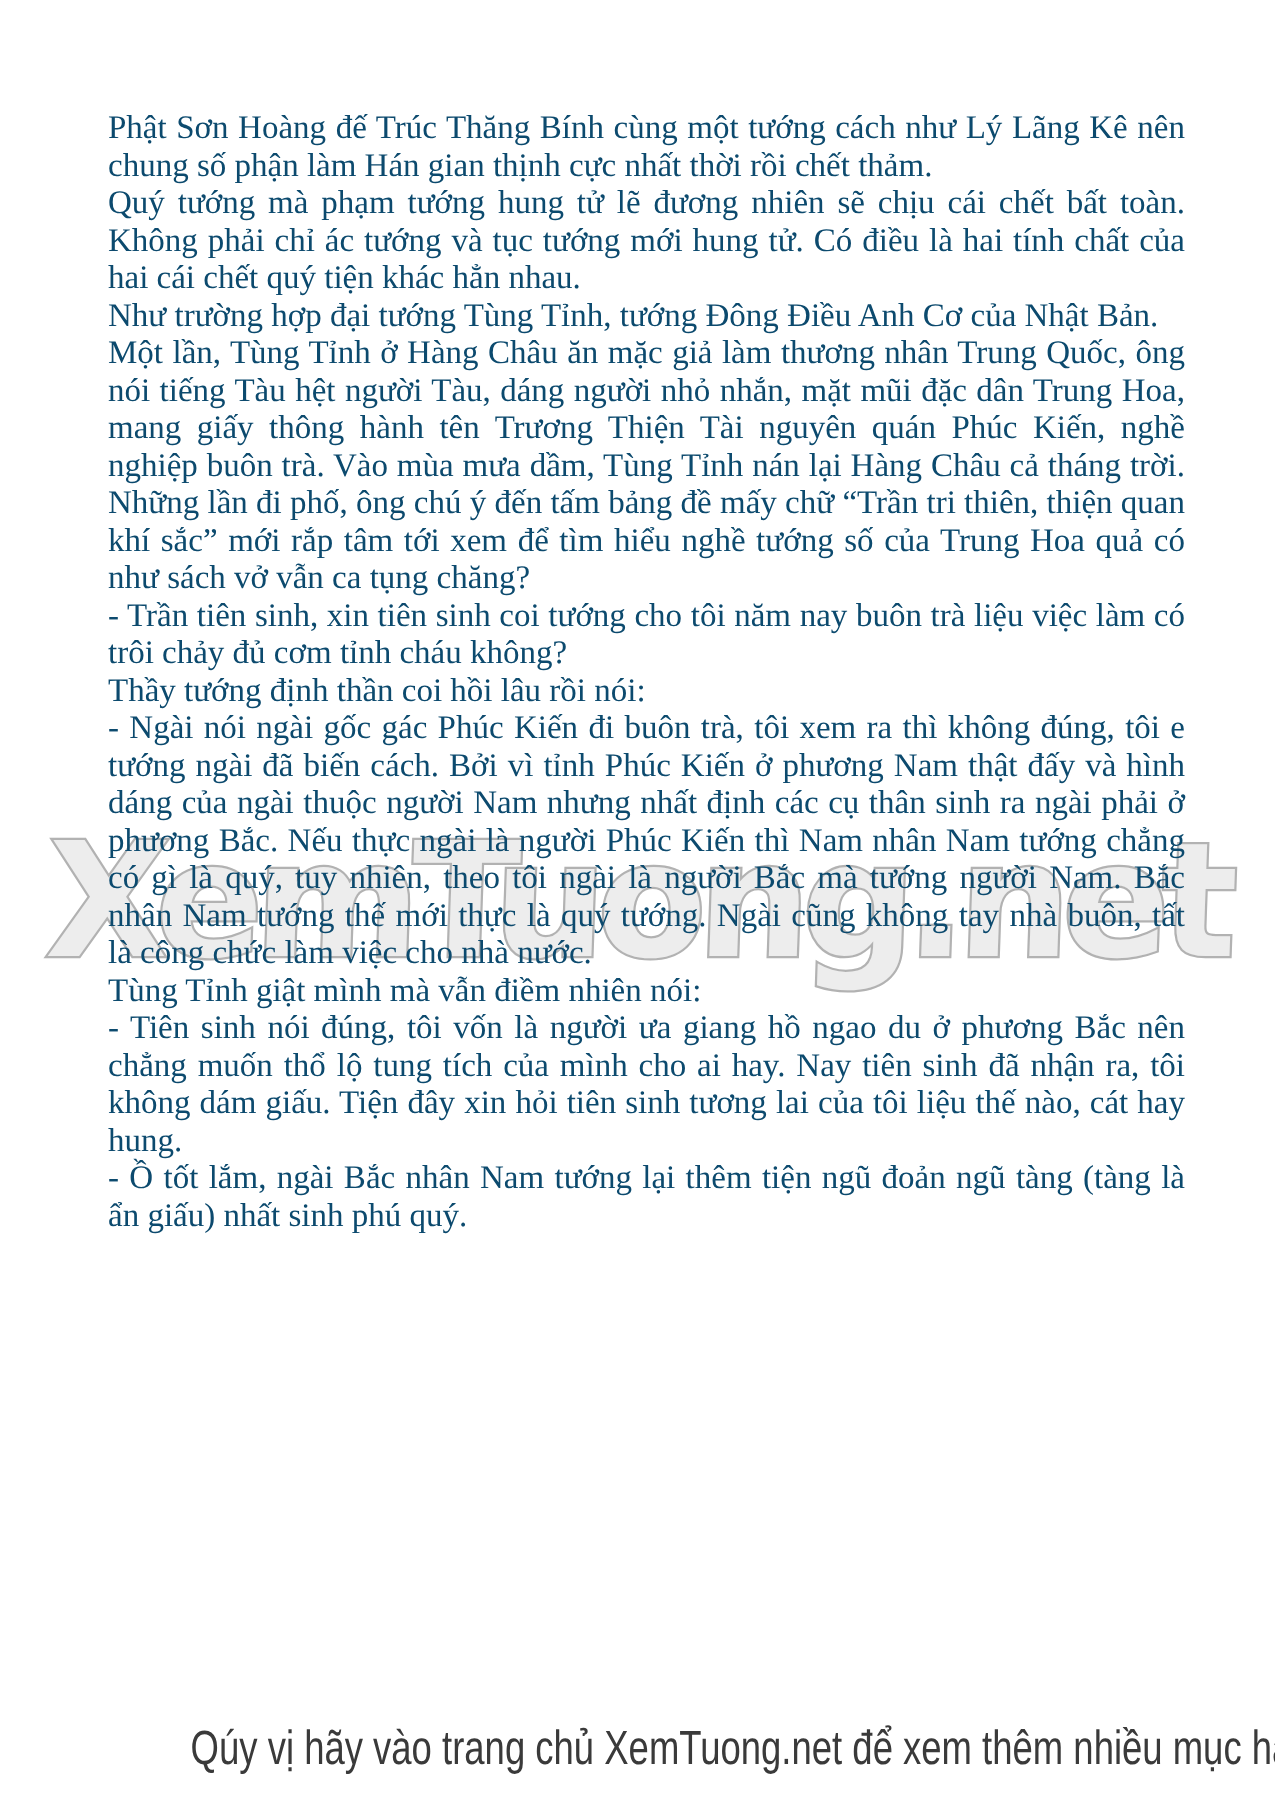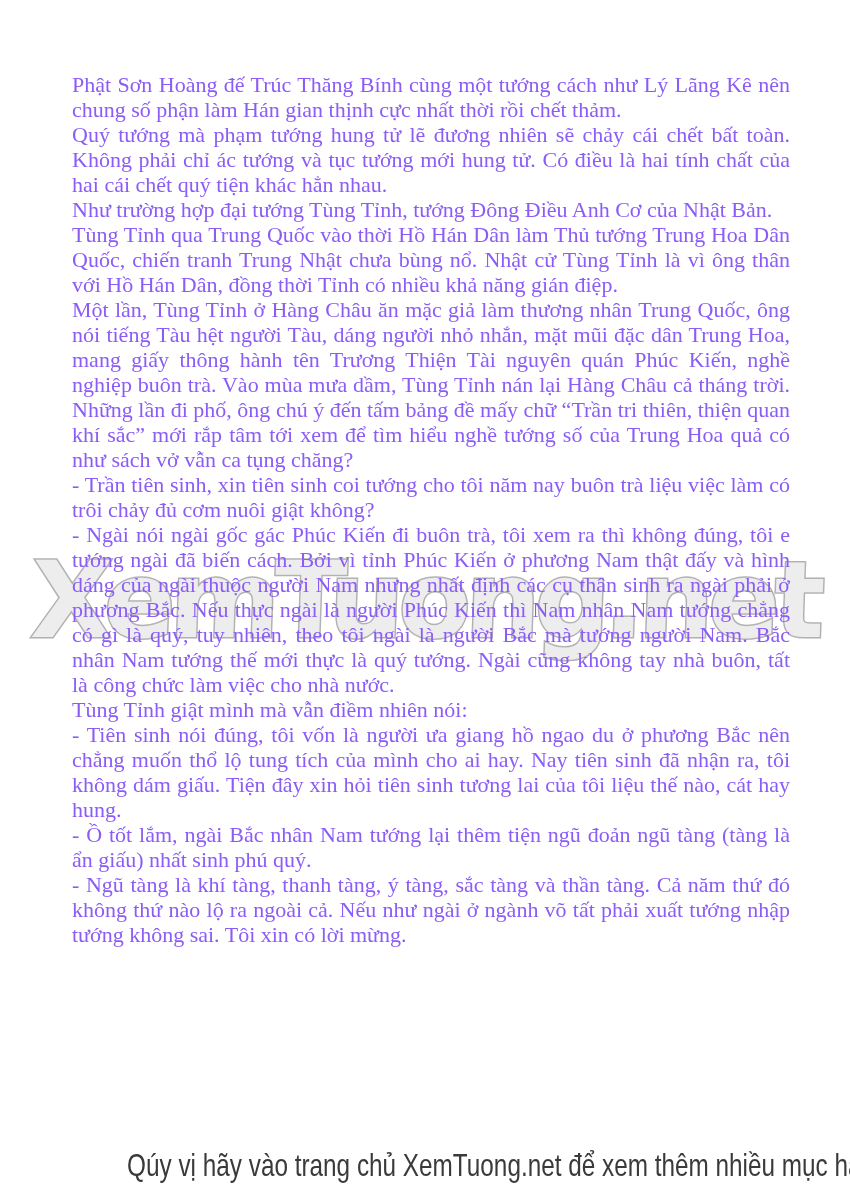--- a/index.html
+++ b/index.html
@@ -44,21 +44,21 @@
     top: 72px;
     left: 72px;
     width: 718px;
     z-index: 1;
   }
   .content p {
     margin: 0;
     font-family: "Liberation Serif", serif;
     font-size: 22px;
     line-height: 25px;
-    color: #8b5cf6;
+    color: #0c4a6e;
     text-align: justify;
     text-justify: inter-word;
   }
   .footer {
     position: absolute;
     top: 1146px;
     left: 0;
     width: 100%;
     text-align: center;
     z-index: 1;
@@ -76,29 +76,28 @@
 </style>
 </head>
 <body>
 
 <div class="page">
 
   <div class="watermark">XemTuong.net</div>
 
   <div class="content">
     <p>Phật Sơn Hoàng đế Trúc Thăng Bính cùng một tướng cách như Lý Lãng Kê nên chung số phận làm Hán gian thịnh cực nhất thời rồi chết thảm.</p>
-    <p>Quý tướng mà phạm tướng hung tử lẽ đương nhiên sẽ chảy cái chết bất toàn. Không phải chỉ ác tướng và tục tướng mới hung tử. Có điều là hai tính chất của hai cái chết quý tiện khác hẳn nhau.</p>
+    <p>Quý tướng mà phạm tướng hung tử lẽ đương nhiên sẽ chịu cái chết bất toàn. Không phải chỉ ác tướng và tục tướng mới hung tử. Có điều là hai tính chất của hai cái chết quý tiện khác hẳn nhau.</p>
     <p>Như trường hợp đại tướng Tùng Tỉnh, tướng Đông Điều Anh Cơ của Nhật Bản.</p>
-    <p>Tùng Tỉnh qua Trung Quốc vào thời Hồ Hán Dân làm Thủ tướng Trung Hoa Dân Quốc, chiến tranh Trung Nhật chưa bùng nổ. Nhật cử Tùng Tỉnh là vì ông thân với Hồ Hán Dân, đồng thời Tỉnh có nhiều khả năng gián điệp.</p>
     <p>Một lần, Tùng Tỉnh ở Hàng Châu ăn mặc giả làm thương nhân Trung Quốc, ông nói tiếng Tàu hệt người Tàu, dáng người nhỏ nhắn, mặt mũi đặc dân Trung Hoa, mang giấy thông hành tên Trương Thiện Tài nguyên quán Phúc Kiến, nghề nghiệp buôn trà. Vào mùa mưa dầm, Tùng Tỉnh nán lại Hàng Châu cả tháng trời. Những lần đi phố, ông chú ý đến tấm bảng đề mấy chữ “Trần tri thiên, thiện quan khí sắc” mới rắp tâm tới xem để tìm hiểu nghề tướng số của Trung Hoa quả có như sách vở vẫn ca tụng chăng?</p>
-    <p>- Trần tiên sinh, xin tiên sinh coi tướng cho tôi năm nay buôn trà liệu việc làm có trôi chảy đủ cơm nuôi giật không?</p>
+    <p>- Trần tiên sinh, xin tiên sinh coi tướng cho tôi năm nay buôn trà liệu việc làm có trôi chảy đủ cơm tỉnh cháu không?</p>
+    <p>Thầy tướng định thần coi hồi lâu rồi nói:</p>
     <p>- Ngài nói ngài gốc gác Phúc Kiến đi buôn trà, tôi xem ra thì không đúng, tôi e tướng ngài đã biến cách. Bởi vì tỉnh Phúc Kiến ở phương Nam thật đấy và hình dáng của ngài thuộc người Nam nhưng nhất định các cụ thân sinh ra ngài phải ở phương Bắc. Nếu thực ngài là người Phúc Kiến thì Nam nhân Nam tướng chẳng có gì là quý, tuy nhiên, theo tôi ngài là người Bắc mà tướng người Nam. Bắc nhân Nam tướng thế mới thực là quý tướng. Ngài cũng không tay nhà buôn, tất là công chức làm việc cho nhà nước.</p>
     <p>Tùng Tỉnh giật mình mà vẫn điềm nhiên nói:</p>
     <p>- Tiên sinh nói đúng, tôi vốn là người ưa giang hồ ngao du ở phương Bắc nên chẳng muốn thổ lộ tung tích của mình cho ai hay. Nay tiên sinh đã nhận ra, tôi không dám giấu. Tiện đây xin hỏi tiên sinh tương lai của tôi liệu thế nào, cát hay hung.</p>
     <p>- Ồ tốt lắm, ngài Bắc nhân Nam tướng lại thêm tiện ngũ đoản ngũ tàng (tàng là ẩn giấu) nhất sinh phú quý.</p>
-    <p>- Ngũ tàng là khí tàng, thanh tàng, ý tàng, sắc tàng và thần tàng. Cả năm thứ đó không thứ nào lộ ra ngoài cả. Nếu như ngài ở ngành võ tất phải xuất tướng nhập tướng không sai. Tôi xin có lời mừng.</p>
   </div>
 
   <div class="footer">
     <span class="footer-inner">Qúy vị hãy vào trang chủ XemTuong.net để xem thêm nhiều mục hay khác</span>
   </div>
 
 </div>
 
 </body></html>

